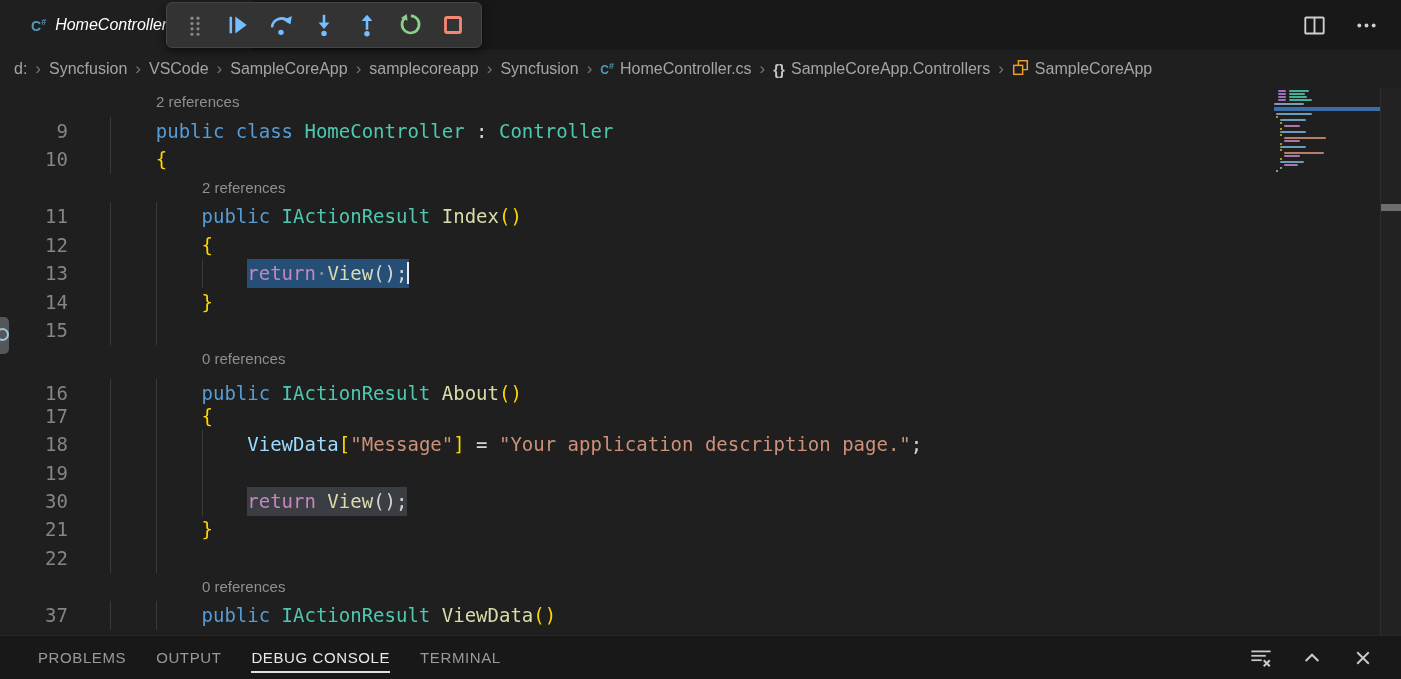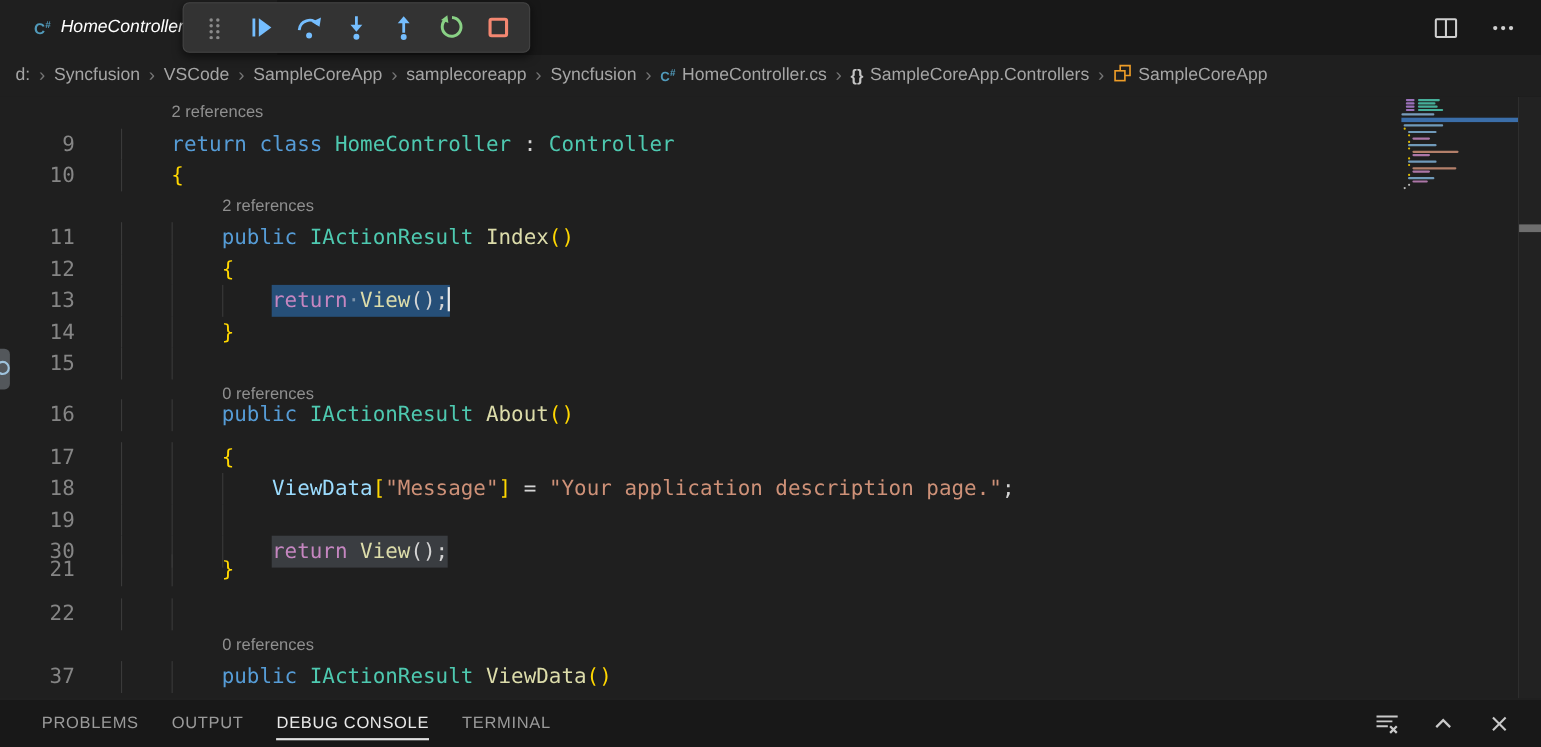--- a/index.html
+++ b/index.html
@@ -183,21 +183,21 @@
       </span>
     </div>
 
   <div class="editor">
       <div class="row" style="top: 0px;">
         <span class="lens" style="left: 156px;">2 references</span>
       </div>
       <div class="row" style="top: 28.5px;">
         <i class="g" style="left: 110px;"></i>
         <span class="ln">9</span>
-        <div class="code"><span style="color: rgb(212, 212, 212);">    </span><span style="color: rgb(86, 156, 214);">return class </span><span style="color: rgb(78, 201, 176);">HomeController</span><span style="color: rgb(212, 212, 212);"> : </span><span style="color: rgb(78, 201, 176);">Controller</span></div>
+        <div class="code"><span style="color: rgb(212, 212, 212);">    </span><span style="color: rgb(86, 156, 214);">public class </span><span style="color: rgb(78, 201, 176);">HomeController</span><span style="color: rgb(212, 212, 212);"> : </span><span style="color: rgb(78, 201, 176);">Controller</span></div>
       </div>
       <div class="row" style="top: 57px;">
         <i class="g" style="left: 110px;"></i>
         <span class="ln">10</span>
         <div class="code"><span style="color: rgb(212, 212, 212);">    </span><span style="color: rgb(255, 215, 0);">{</span></div>
       </div>
       <div class="row" style="top: 85.5px;">
         <span class="lens" style="left: 202px;">2 references</span>
       </div>
       <div class="row" style="top: 114px; text-decoration: underline;">
@@ -228,21 +228,21 @@
       </div>
       <div class="row" style="top: 228px;">
         <i class="g" style="left: 110px;"></i>
         <i class="g" style="left: 156px;"></i>
         <span class="ln">15</span>
         <div class="code"></div>
       </div>
       <div class="row" style="top: 256.5px;">
         <span class="lens" style="left: 202px;">0 references</span>
       </div>
-      <div class="row" style="top: 275px;">
+      <div class="row" style="top: 291px;">
         <i class="g" style="left: 110px;"></i>
         <i class="g" style="left: 156px;"></i>
         <span class="ln">16</span>
         <div class="code"><span style="color: rgb(212, 212, 212);">        </span><span style="color: rgb(86, 156, 214);">public </span><span style="color: rgb(78, 201, 176);">IActionResult </span><span style="color: rgb(220, 220, 170);">About</span><span style="color: rgb(255, 215, 0);">()</span></div>
       </div>
       <div class="row" style="top: 313.5px;">
         <i class="g" style="left: 110px;"></i>
         <i class="g" style="left: 156px;"></i>
         <span class="ln">17</span>
         <div class="code"><span style="color: rgb(212, 212, 212);">        </span><span style="color: rgb(255, 215, 0);">{</span></div>
@@ -261,21 +261,21 @@
         <span class="ln">19</span>
         <div class="code"></div>
       </div>
       <div class="row" style="top: 399px;">
         <i class="g" style="left: 110px;"></i>
         <i class="g" style="left: 156px;"></i>
         <i class="g" style="left: 202px;"></i>
         <span class="ln">30</span>
         <div class="code"><span>            </span><span class="hl hl-whl"><span style="color: rgb(197, 134, 192);">return </span><span style="color: rgb(220, 220, 170);">View</span><span style="color: rgb(212, 212, 212);">();</span></span></div>
       </div>
-      <div class="row" style="top: 416px;">
+      <div class="row" style="top: 427px;">
         <i class="g" style="left: 110px;"></i>
         <i class="g" style="left: 156px;"></i>
         <span class="ln">21</span>
         <div class="code"><span style="color: rgb(212, 212, 212);">        </span><span style="color: rgb(255, 215, 0);">}</span></div>
       </div>
       <div class="row" style="top: 456px;">
         <i class="g" style="left: 110px;"></i>
         <i class="g" style="left: 156px;"></i>
         <span class="ln">22</span>
         <div class="code"></div>

